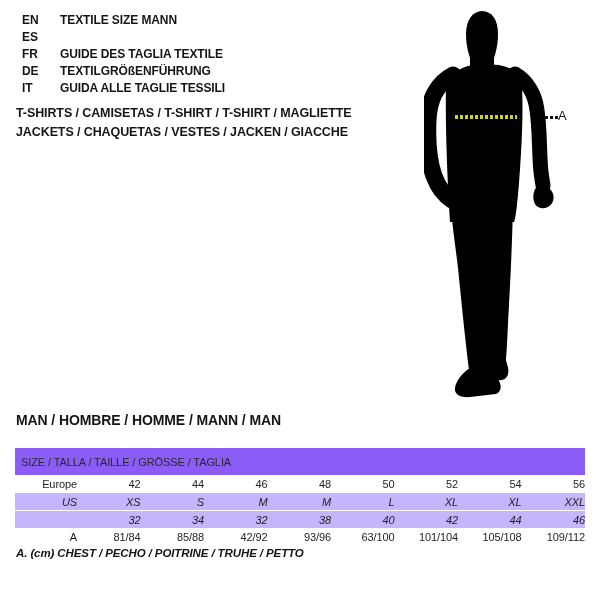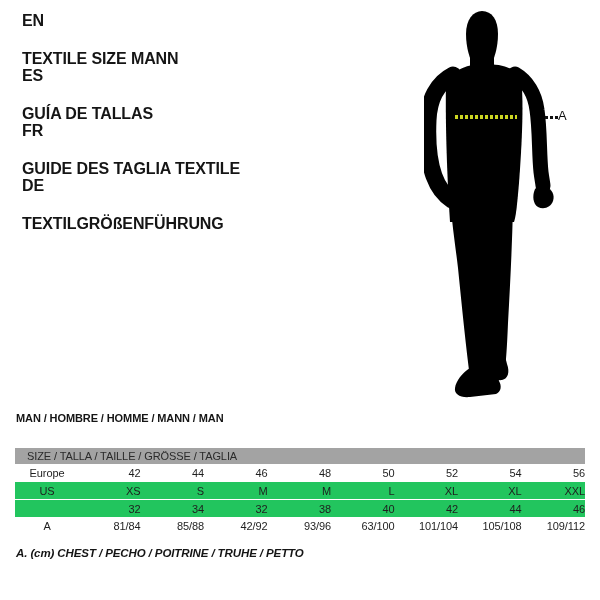--- a/index.html
+++ b/index.html
@@ -6,86 +6,93 @@
   body{
     width:600px;height:600px;background:#ffffff;
     font-family:"Liberation Sans","DejaVu Sans",sans-serif;
     color:#151515;position:relative;overflow:hidden;
     letter-spacing:-0.1px;
   }
   .canvas{position:absolute;inset:0;background:#fff;}
 
   
   .lang-block{position:absolute;top:12px;left:22px;}
-  .lang-row{display:flex;line-height:17px;font-size:16px;font-weight:700;flex-direction:column;}
+  .lang-row{display:flex;line-height:17px;font-size:12px;font-weight:700;}
   .lang-code{width:38px;flex:0 0 38px;}
   .lang-label{white-space:nowrap;}
 
   
   .cat-block{position:absolute;top:104px;left:16px;font-size:12.5px;font-weight:700;line-height:19px;white-space:nowrap;}
 
   
   .figure{position:absolute;left:424px;top:8px;width:176px;height:392px;}
   .figure svg{position:absolute;left:0;top:0;}
   .dash-yellow{
     position:absolute;left:31px;top:107px;width:62px;height:4px;
     background:repeating-linear-gradient(90deg,#ccd622 0 3px,transparent 3px 5px);
   }
   .dash-dark{
     position:absolute;left:121px;top:108px;width:14px;height:3px;
     background:repeating-linear-gradient(90deg,#111 0 3px,transparent 3px 5px);
   }
   .measure-label{position:absolute;left:134px;top:100px;font-size:13px;font-weight:400;color:#111;}
 
   
-  .section-title{position:absolute;top:412px;left:16px;font-size:11px;font-weight:700;white-space:nowrap;}
+  .section-title{position:absolute;top:412px;left:16px;font-size:14px;font-weight:700;white-space:nowrap;}
 
   
   .size-table{
     position:absolute;top:448px;left:15px;width:570px;
     border-collapse:collapse;table-layout:fixed;font-size:11px;color:#1e1e1e;
   }
   .size-table th,.size-table td{padding:0;font-weight:400;}
   .size-table thead th{
-    background:#a3a3a3;height:16px;text-align:left;padding-left:12px;
+    background:#8b5cf6;height:27px;text-align:left;padding-left:6px;
     font-size:11px;color:#2a2a2a;
   }
-  .size-table tbody th{text-align:center;padding-left:2px;height:17px;}
+  .size-table tbody th{text-align:right;padding-left:2px;height:17px;}
   .size-table tbody td{text-align:right;height:17px;}
-  .size-table tr.shaded{background:#22c55e;}
+  .size-table tr.shaded{background:#c4b5fd;font-style:italic;}
   .size-table tr.row-us th,.size-table tr.row-us td{border-bottom:1px solid #fff;}
   .size-table tbody tr.row-europe th,.size-table tbody tr.row-europe td{height:18px;}
 
   
   .footnote{position:absolute;top:547px;left:16px;font-size:11.5px;font-weight:700;white-space:nowrap;font-style:italic;}
 </style>
 </head>
 <body>
 
 <div class="canvas">
 
   <div class="lang-block">
     <div class="lang-row">
       <span class="lang-code">EN</span>
       <span class="lang-label">TEXTILE SIZE MANN</span>
     </div>
     <div class="lang-row">
       <span class="lang-code">ES</span>
-      <span class="lang-label">GUÍA DE TALLAS</span>
     </div>
     <div class="lang-row">
       <span class="lang-code">FR</span>
       <span class="lang-label">GUIDE DES TAGLIA TEXTILE</span>
     </div>
     <div class="lang-row">
       <span class="lang-code">DE</span>
       <span class="lang-label">TEXTILGRÖßENFÜHRUNG</span>
     </div>
+    <div class="lang-row">
+      <span class="lang-code">IT</span>
+      <span class="lang-label">GUIDA ALLE TAGLIE TESSILI</span>
+    </div>
   </div>
 
+  <div class="cat-block">
+    <div>T-SHIRTS / CAMISETAS / T-SHIRT / T-SHIRT / MAGLIETTE</div>
+    <div>JACKETS / CHAQUETAS / VESTES / JACKEN / GIACCHE</div>
+  </div>
 
   <div class="figure">
     <svg viewBox="0 0 140 390" width="140" height="390" aria-hidden="true">
       <g fill="#000000" stroke="none">
 
         <path d="M42,26 C42,12 49,3 58,3 C68,3 74,12 74,26 C74,40 70,52 66,58 L50,58 C46,52 42,40 42,26 Z"></path>
 
         <rect x="46" y="40" width="24" height="30"></rect>
 
         <path d="M22,74 C30,61 44,56 60,56 C80,56 92,61 97,70 C100,92 98,135 95,175 C93,198 92,208 90,214 L26,214 C24,185 21,122 22,74 Z"></path>

